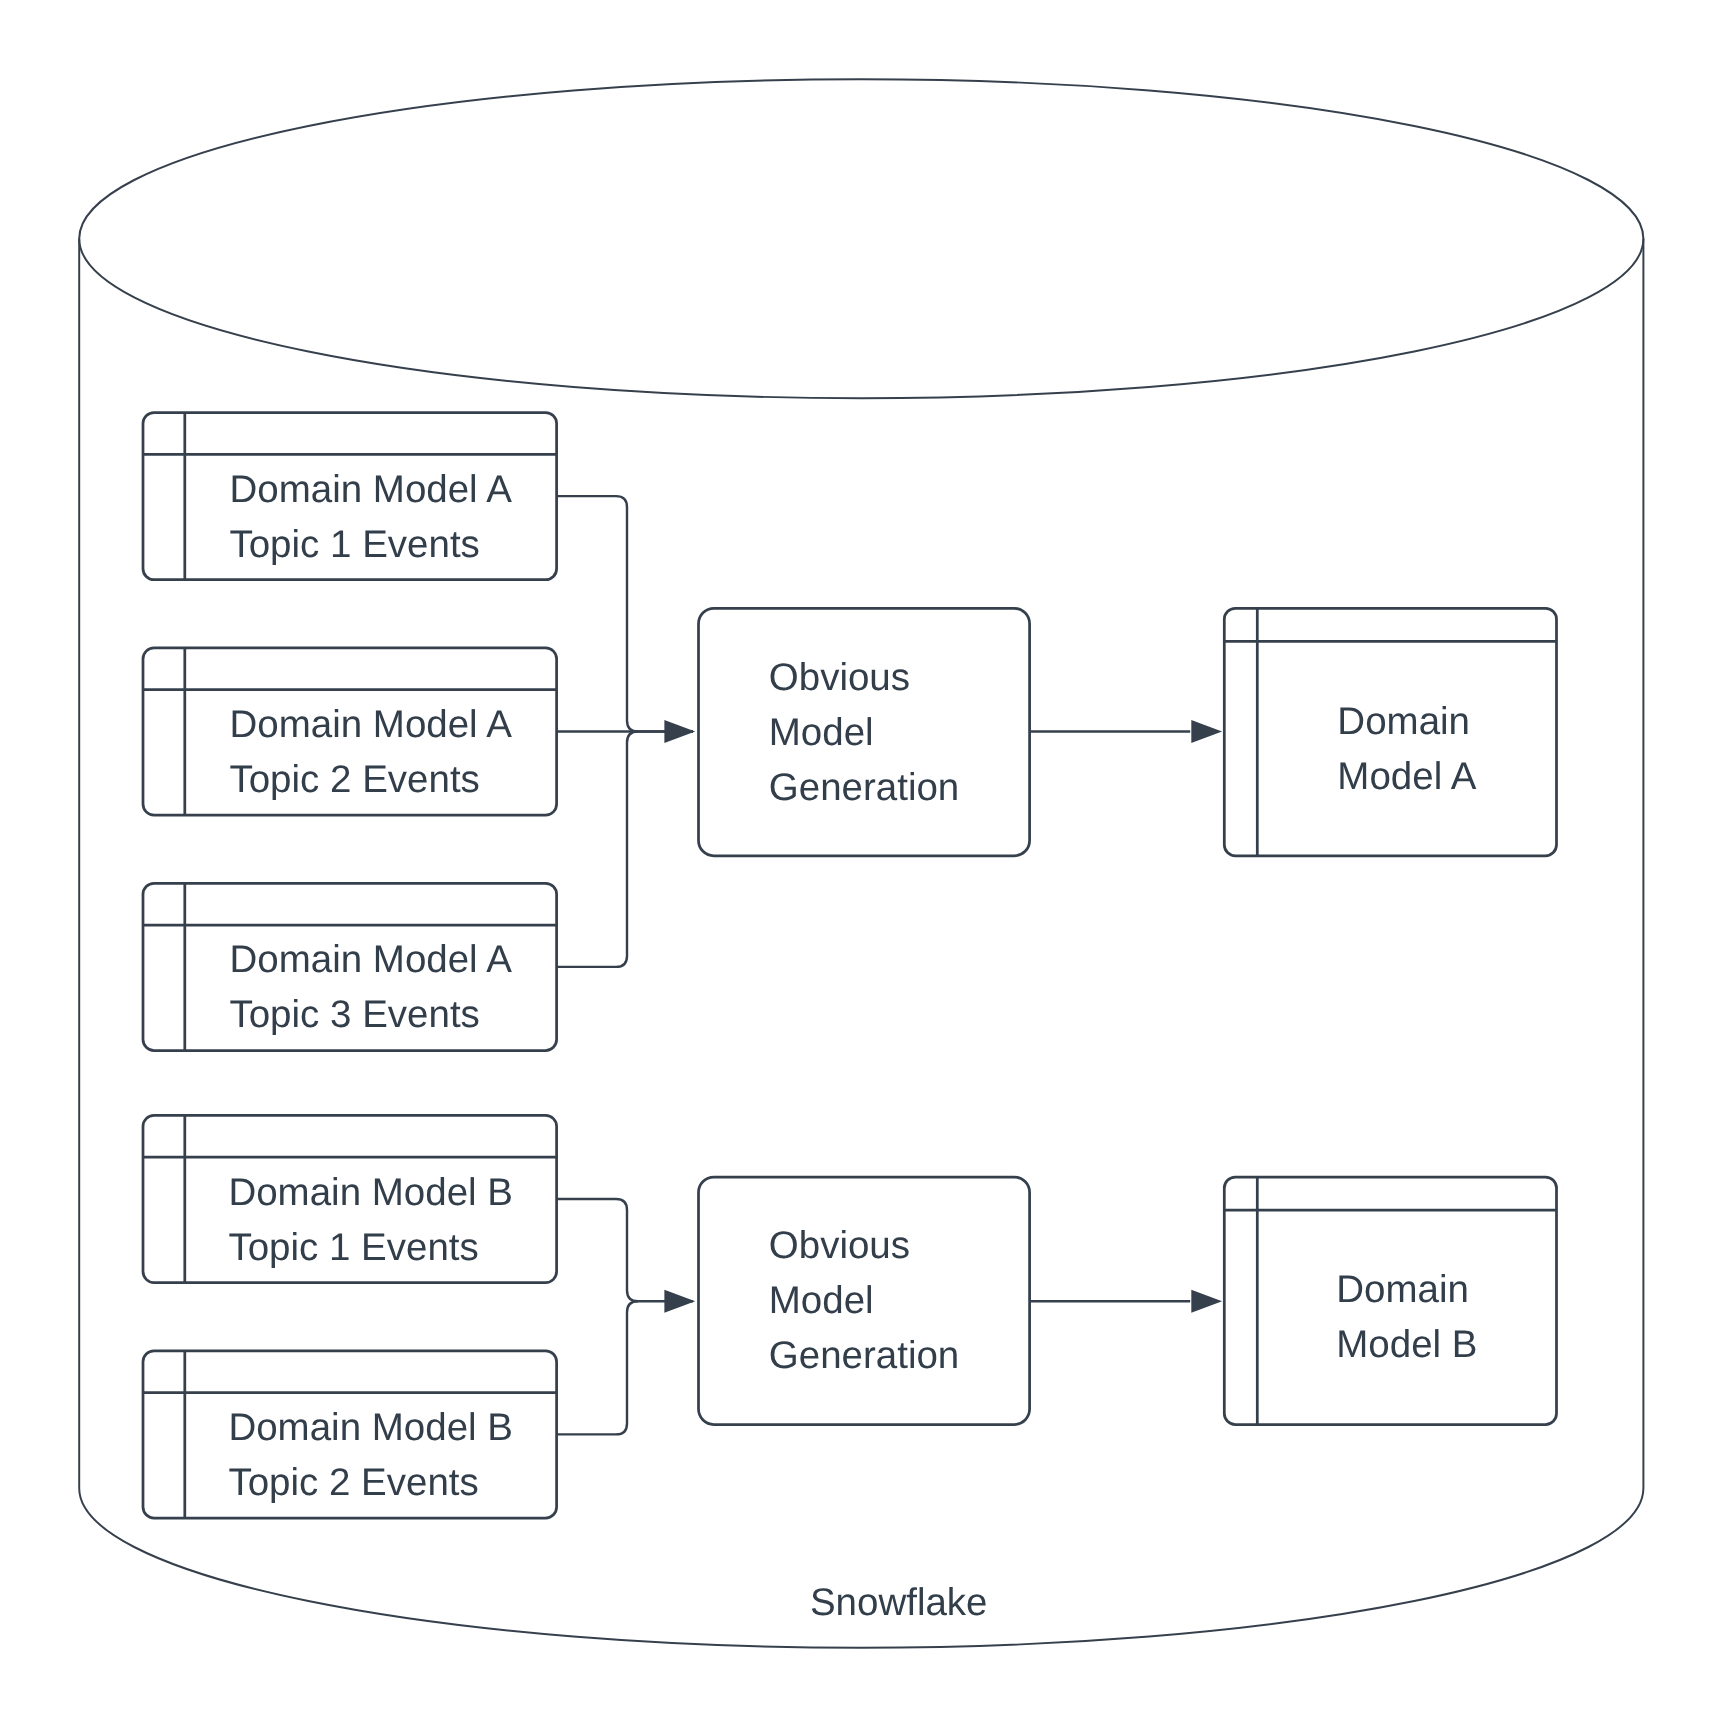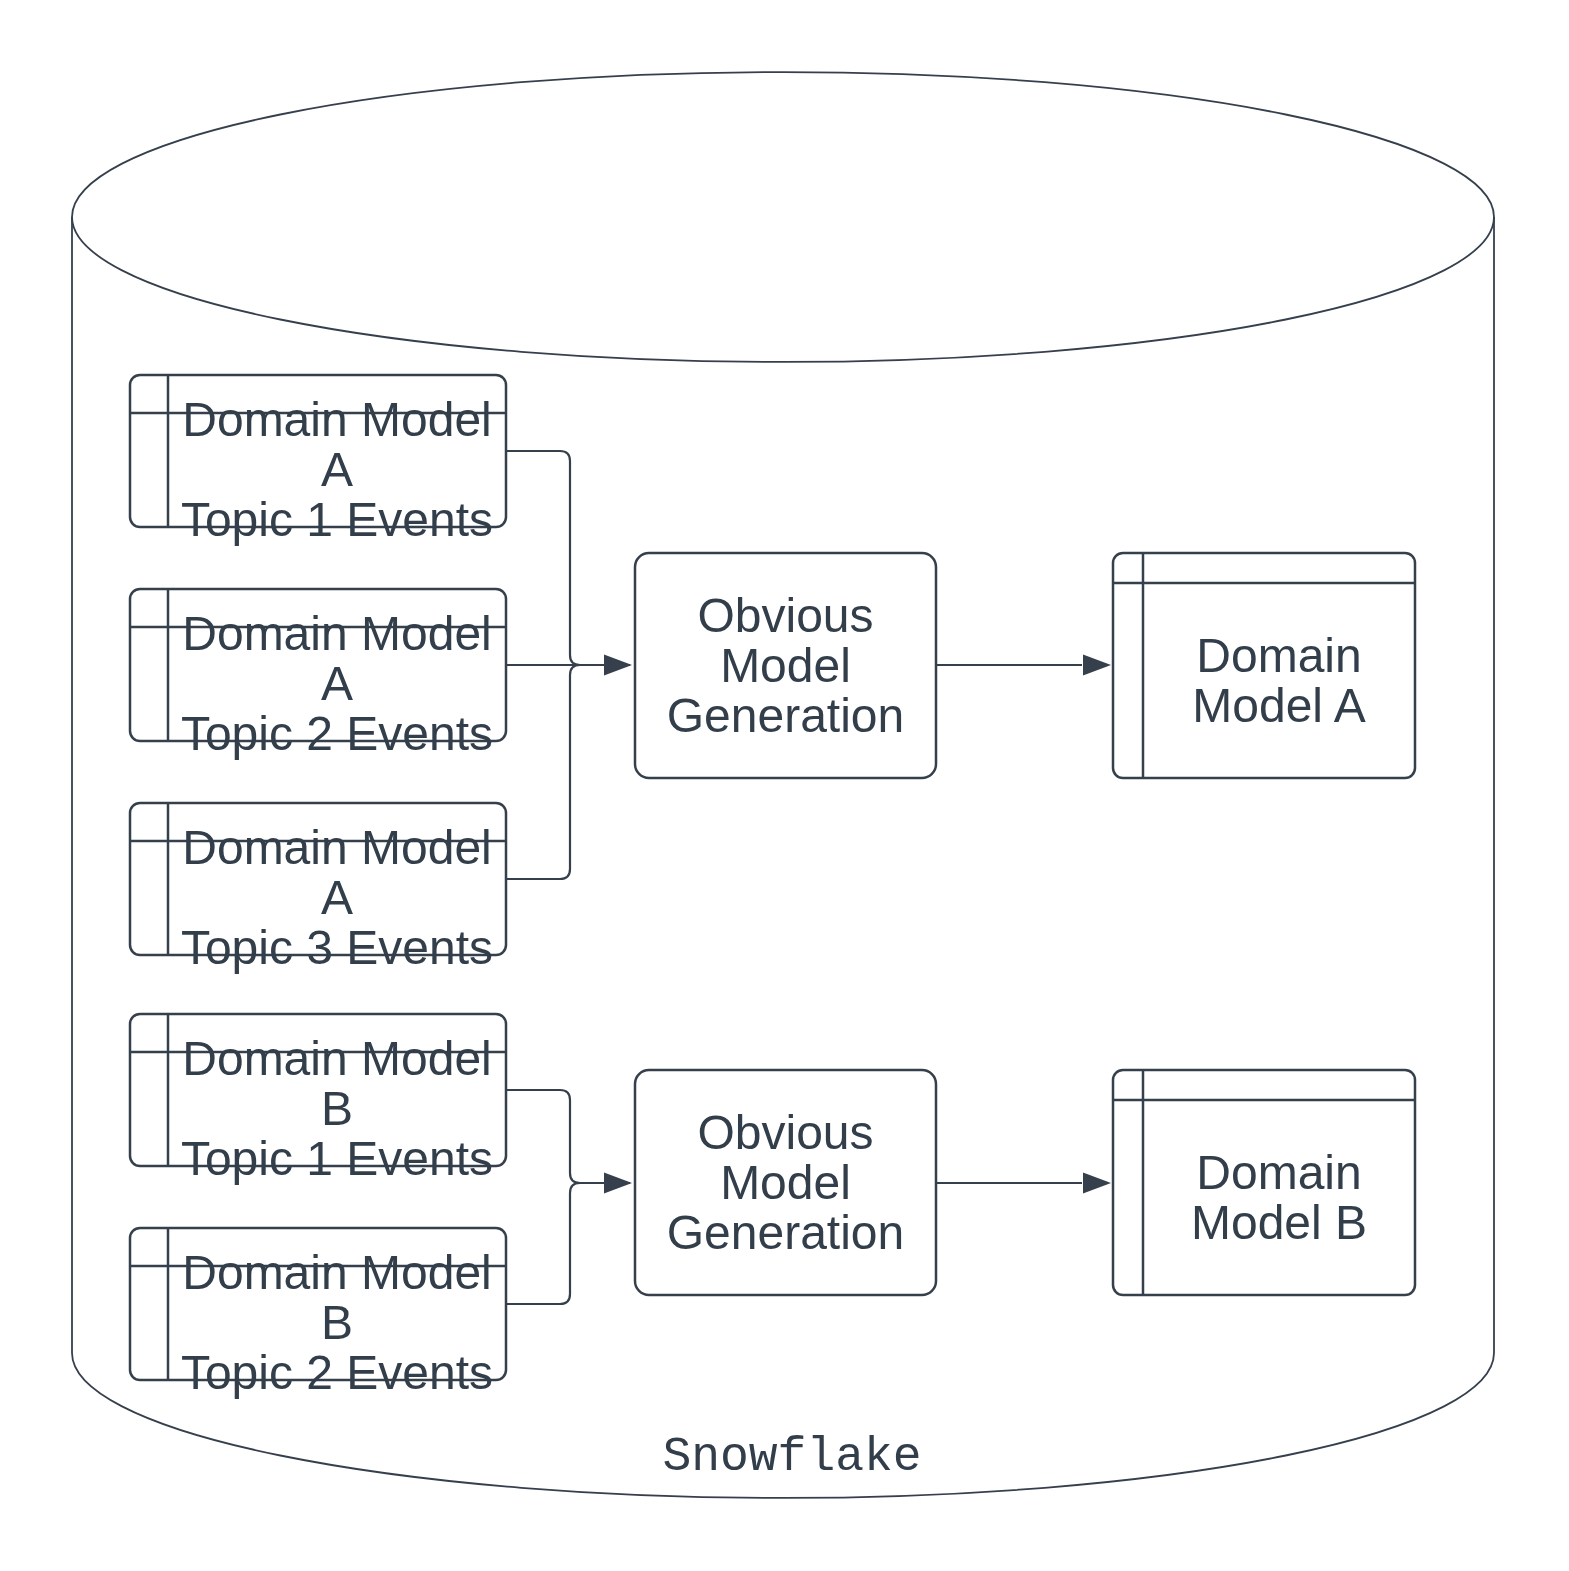--- a/index.html
+++ b/index.html
@@ -22,40 +22,40 @@
   .canvas svg {
     position: absolute;
     inset: 0;
     color: var(--stroke);
   }
   .label {
     position: absolute;
     display: flex;
     align-items: center;
     justify-content: center;
-    text-align: center;
+    text-align: left;
     white-space: pre-line;
     color: var(--text);
-    font-size: 48px;
+    font-size: 35px;
     line-height: 50px;
   }
   
   .lbl-src1 { left: 168px; top: 413px;  width: 338px; height: 114px; }
   .lbl-src2 { left: 168px; top: 627px;  width: 338px; height: 114px; }
   .lbl-src3 { left: 168px; top: 841px;  width: 338px; height: 114px; }
   .lbl-src4 { left: 168px; top: 1052px; width: 338px; height: 114px; }
   .lbl-src5 { left: 168px; top: 1266px; width: 338px; height: 114px; }
   
   .lbl-procA { left: 635px; top: 553px;  width: 301px; height: 225px; }
   .lbl-procB { left: 635px; top: 1070px; width: 301px; height: 225px; }
   
   .lbl-outA { left: 1143px; top: 583px;  width: 272px; height: 195px; }
   .lbl-outB { left: 1143px; top: 1100px; width: 272px; height: 195px; }
   
-  .lbl-cyl { left: 592px; top: 1430px; width: 400px; height: 54px; font-family: Liberation Mono, monospace; }
+  .lbl-cyl { left: 617px; top: 1430px; width: 400px; height: 54px; }
 </style>
 </head>
 <body>
 
 <div class="canvas">
 
   <svg width="1569" height="1571" viewBox="0 0 1569 1571">
 
     <g fill="none" stroke="currentColor" stroke-width="1.8">
       <path d="M72,217 A711,145 0 0 1 1494,217 L1494,1353 A711,145 0 0 1 72,1353 Z" fill="#ffffff"></path>

